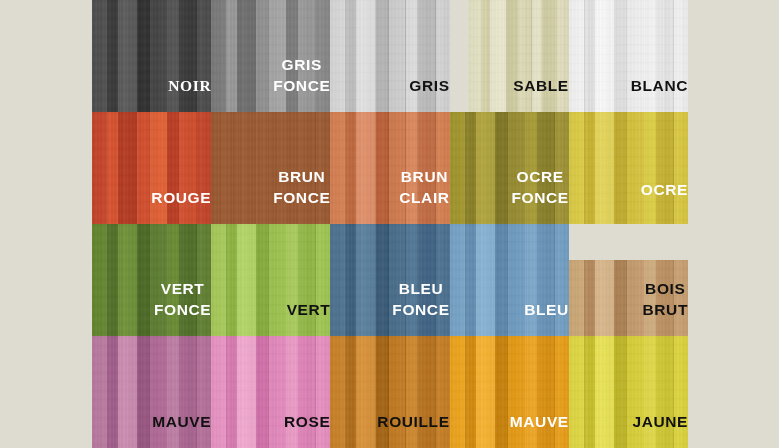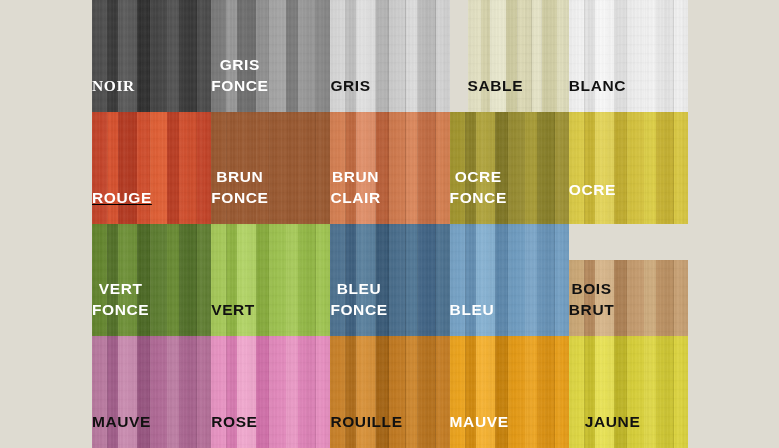--- a/index.html
+++ b/index.html
@@ -16,21 +16,21 @@
     width:596px; height:448px;
     display:grid;
     grid-template-columns:repeat(5, 1fr);
     grid-template-rows:112px 112px 112px 112px;
   }
   .swatch{
     position:relative;
     overflow:hidden;
     display:flex;
     align-items:flex-end;
-    justify-content:flex-start;
+    justify-content:flex-end;
   }
   .planks{
     position:absolute;
     inset:0;
     z-index:0;
   }
   .grain{
     position:absolute;
     inset:0;
     z-index:1;
@@ -105,21 +105,21 @@
       <div class="grain"></div>
       <div class="seams" style="background-image: linear-gradient(90deg, rgba(0, 0, 0, 0) 0%, rgba(0, 0, 0, 0) 12.65%, rgba(0, 0, 0, 0.22) 12.9%, rgba(255, 255, 255, 0.1) 13.15%, rgba(0, 0, 0, 0) 13.5%, rgba(0, 0, 0, 0) 21.65%, rgba(0, 0, 0, 0.22) 21.9%, rgba(255, 255, 255, 0.1) 22.15%, rgba(0, 0, 0, 0) 22.5%, rgba(0, 0, 0, 0) 37.65%, rgba(0, 0, 0, 0.22) 37.9%, rgba(255, 255, 255, 0.1) 38.15%, rgba(0, 0, 0, 0) 38.5%, rgba(0, 0, 0, 0) 48.65%, rgba(0, 0, 0, 0.22) 48.9%, rgba(255, 255, 255, 0.1) 49.15%, rgba(0, 0, 0, 0) 49.5%, rgba(0, 0, 0, 0) 62.65%, rgba(0, 0, 0, 0.22) 62.9%, rgba(255, 255, 255, 0.1) 63.15%, rgba(0, 0, 0, 0) 63.5%, rgba(0, 0, 0, 0) 72.65%, rgba(0, 0, 0, 0.22) 72.9%, rgba(255, 255, 255, 0.1) 73.15%, rgba(0, 0, 0, 0) 73.5%, rgba(0, 0, 0, 0) 87.65%, rgba(0, 0, 0, 0.22) 87.9%, rgba(255, 255, 255, 0.1) 88.15%, rgba(0, 0, 0, 0) 88.5%, rgba(0, 0, 0, 0) 99.65%, rgba(0, 0, 0, 0.22) 99.9%, rgba(255, 255, 255, 0.1) 100.15%, rgba(0, 0, 0, 0) 100.5%);"></div>
       <div class="label">SABLE</div>
     </div>
     <div class="swatch dark-text" style="background: rgb(236, 236, 236);">
       <div class="planks" style="background-image: linear-gradient(90deg, rgb(242, 242, 242) 0%, rgb(242, 242, 242) 13%, rgb(227, 227, 227) 13%, rgb(227, 227, 227) 22%, rgb(247, 247, 247) 22%, rgb(247, 247, 247) 38%, rgb(222, 222, 222) 38%, rgb(222, 222, 222) 49%, rgb(238, 238, 238) 49%, rgb(238, 238, 238) 63%, rgb(244, 244, 244) 63%, rgb(244, 244, 244) 73%, rgb(230, 230, 230) 73%, rgb(230, 230, 230) 88%, rgb(239, 239, 239) 88%, rgb(239, 239, 239) 100%);"></div>
       <div class="grain"></div>
       <div class="seams" style="background-image: linear-gradient(90deg, rgba(0, 0, 0, 0) 0%, rgba(0, 0, 0, 0) 12.65%, rgba(0, 0, 0, 0.22) 12.9%, rgba(255, 255, 255, 0.1) 13.15%, rgba(0, 0, 0, 0) 13.5%, rgba(0, 0, 0, 0) 21.65%, rgba(0, 0, 0, 0.22) 21.9%, rgba(255, 255, 255, 0.1) 22.15%, rgba(0, 0, 0, 0) 22.5%, rgba(0, 0, 0, 0) 37.65%, rgba(0, 0, 0, 0.22) 37.9%, rgba(255, 255, 255, 0.1) 38.15%, rgba(0, 0, 0, 0) 38.5%, rgba(0, 0, 0, 0) 48.65%, rgba(0, 0, 0, 0.22) 48.9%, rgba(255, 255, 255, 0.1) 49.15%, rgba(0, 0, 0, 0) 49.5%, rgba(0, 0, 0, 0) 62.65%, rgba(0, 0, 0, 0.22) 62.9%, rgba(255, 255, 255, 0.1) 63.15%, rgba(0, 0, 0, 0) 63.5%, rgba(0, 0, 0, 0) 72.65%, rgba(0, 0, 0, 0.22) 72.9%, rgba(255, 255, 255, 0.1) 73.15%, rgba(0, 0, 0, 0) 73.5%, rgba(0, 0, 0, 0) 87.65%, rgba(0, 0, 0, 0.22) 87.9%, rgba(255, 255, 255, 0.1) 88.15%, rgba(0, 0, 0, 0) 88.5%, rgba(0, 0, 0, 0) 99.65%, rgba(0, 0, 0, 0.22) 99.9%, rgba(255, 255, 255, 0.1) 100.15%, rgba(0, 0, 0, 0) 100.5%);"></div>
       <div class="label">BLANC</div>
     </div>
-    <div class="swatch light-text" style="background: rgb(200, 70, 42); text-decoration: underline;">
+    <div class="swatch light-text" style="background: rgb(200, 70, 42);">
       <div class="planks" style="background-image: linear-gradient(90deg, rgb(196, 69, 43) 0%, rgb(196, 69, 43) 13%, rgb(216, 83, 48) 13%, rgb(216, 83, 48) 22%, rgb(179, 58, 34) 22%, rgb(179, 58, 34) 38%, rgb(207, 77, 44) 38%, rgb(207, 77, 44) 49%, rgb(224, 96, 54) 49%, rgb(224, 96, 54) 63%, rgb(187, 63, 37) 63%, rgb(187, 63, 37) 73%, rgb(208, 79, 46) 73%, rgb(208, 79, 46) 88%, rgb(195, 68, 41) 88%, rgb(195, 68, 41) 100%);"></div>
       <div class="grain"></div>
       <div class="seams" style="background-image: linear-gradient(90deg, rgba(0, 0, 0, 0) 0%, rgba(0, 0, 0, 0) 12.65%, rgba(0, 0, 0, 0.22) 12.9%, rgba(255, 255, 255, 0.1) 13.15%, rgba(0, 0, 0, 0) 13.5%, rgba(0, 0, 0, 0) 21.65%, rgba(0, 0, 0, 0.22) 21.9%, rgba(255, 255, 255, 0.1) 22.15%, rgba(0, 0, 0, 0) 22.5%, rgba(0, 0, 0, 0) 37.65%, rgba(0, 0, 0, 0.22) 37.9%, rgba(255, 255, 255, 0.1) 38.15%, rgba(0, 0, 0, 0) 38.5%, rgba(0, 0, 0, 0) 48.65%, rgba(0, 0, 0, 0.22) 48.9%, rgba(255, 255, 255, 0.1) 49.15%, rgba(0, 0, 0, 0) 49.5%, rgba(0, 0, 0, 0) 62.65%, rgba(0, 0, 0, 0.22) 62.9%, rgba(255, 255, 255, 0.1) 63.15%, rgba(0, 0, 0, 0) 63.5%, rgba(0, 0, 0, 0) 72.65%, rgba(0, 0, 0, 0.22) 72.9%, rgba(255, 255, 255, 0.1) 73.15%, rgba(0, 0, 0, 0) 73.5%, rgba(0, 0, 0, 0) 87.65%, rgba(0, 0, 0, 0.22) 87.9%, rgba(255, 255, 255, 0.1) 88.15%, rgba(0, 0, 0, 0) 88.5%, rgba(0, 0, 0, 0) 99.65%, rgba(0, 0, 0, 0.22) 99.9%, rgba(255, 255, 255, 0.1) 100.15%, rgba(0, 0, 0, 0) 100.5%);"></div>
       <div class="label">ROUGE</div>
     </div>
     <div class="swatch light-text" style="background: rgb(154, 90, 50);">
       <div class="planks"></div>
       <div class="grain"></div>
       <div class="seams" style="background-image: linear-gradient(90deg, rgba(0, 0, 0, 0) 0%, rgba(0, 0, 0, 0) 12.65%, rgba(0, 0, 0, 0.22) 12.9%, rgba(255, 255, 255, 0.1) 13.15%, rgba(0, 0, 0, 0) 13.5%, rgba(0, 0, 0, 0) 21.65%, rgba(0, 0, 0, 0.22) 21.9%, rgba(255, 255, 255, 0.1) 22.15%, rgba(0, 0, 0, 0) 22.5%, rgba(0, 0, 0, 0) 37.65%, rgba(0, 0, 0, 0.22) 37.9%, rgba(255, 255, 255, 0.1) 38.15%, rgba(0, 0, 0, 0) 38.5%, rgba(0, 0, 0, 0) 48.65%, rgba(0, 0, 0, 0.22) 48.9%, rgba(255, 255, 255, 0.1) 49.15%, rgba(0, 0, 0, 0) 49.5%, rgba(0, 0, 0, 0) 62.65%, rgba(0, 0, 0, 0.22) 62.9%, rgba(255, 255, 255, 0.1) 63.15%, rgba(0, 0, 0, 0) 63.5%, rgba(0, 0, 0, 0) 72.65%, rgba(0, 0, 0, 0.22) 72.9%, rgba(255, 255, 255, 0.1) 73.15%, rgba(0, 0, 0, 0) 73.5%, rgba(0, 0, 0, 0) 87.65%, rgba(0, 0, 0, 0.22) 87.9%, rgba(255, 255, 255, 0.1) 88.15%, rgba(0, 0, 0, 0) 88.5%, rgba(0, 0, 0, 0) 99.65%, rgba(0, 0, 0, 0.22) 99.9%, rgba(255, 255, 255, 0.1) 100.15%, rgba(0, 0, 0, 0) 100.5%);"></div>
       <div class="label">BRUN

